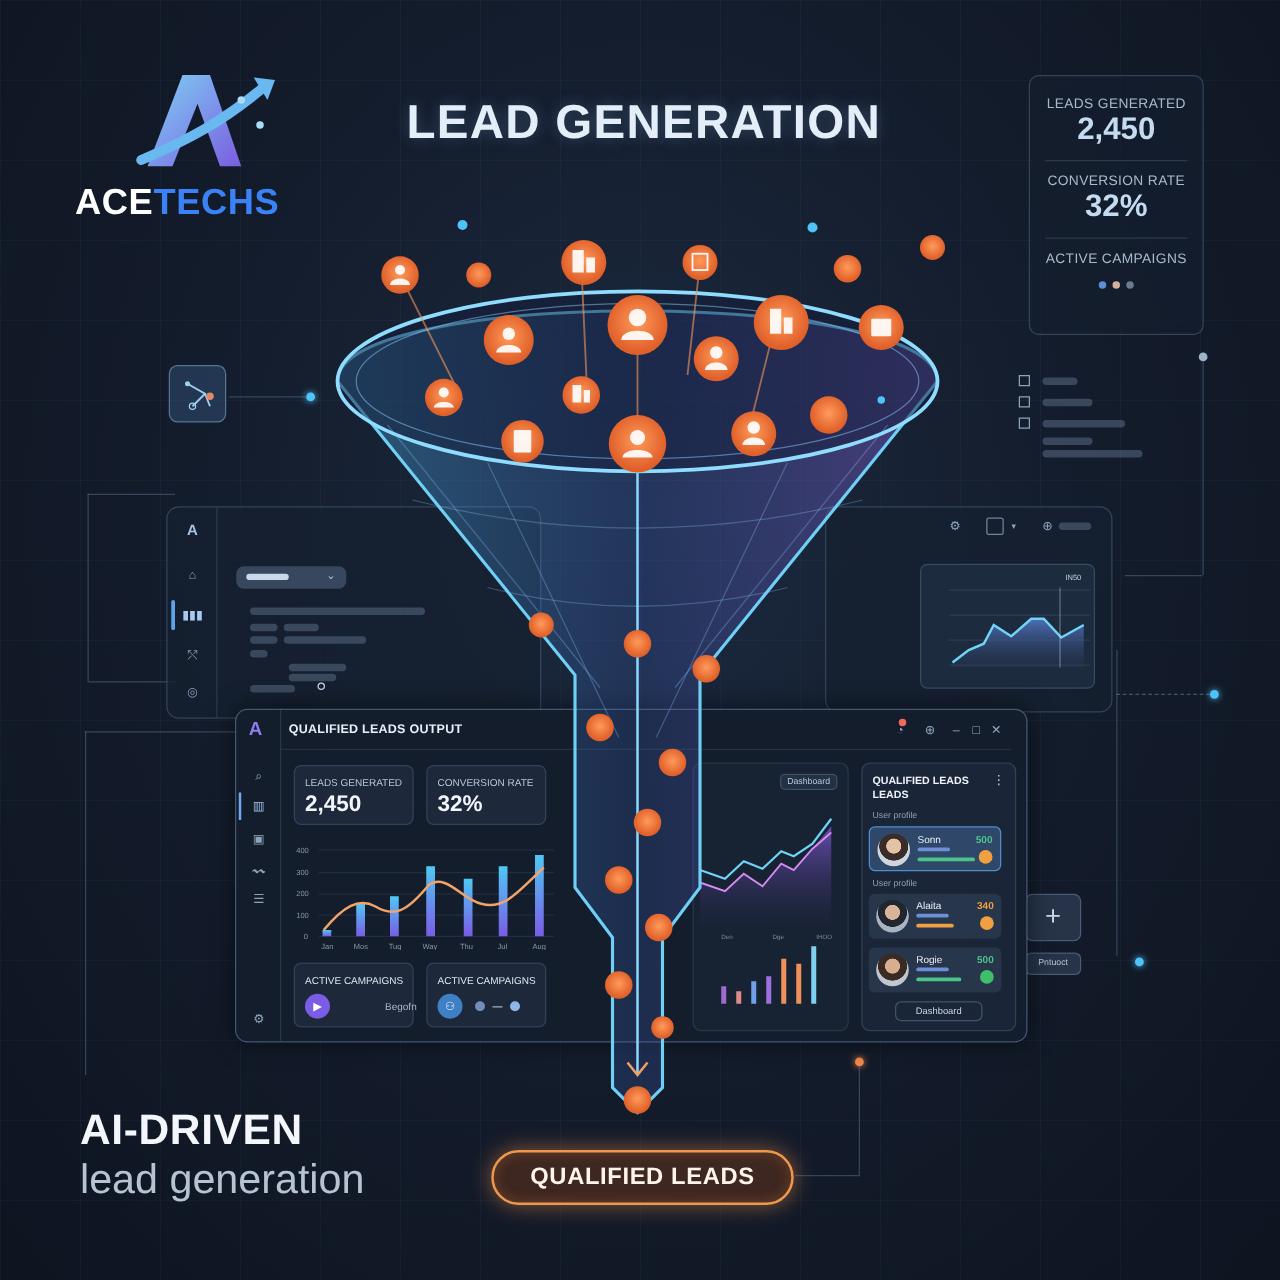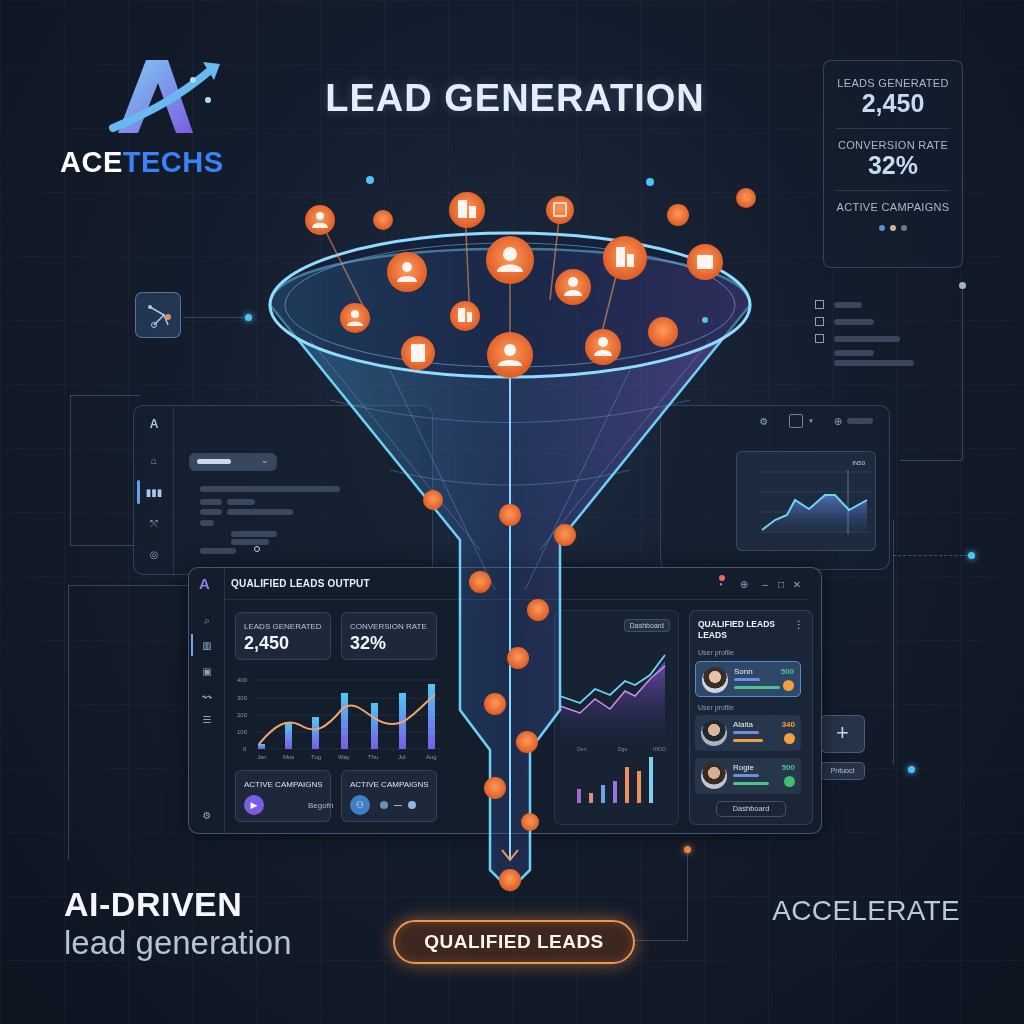--- a/index.html
+++ b/index.html
@@ -478,14 +478,13 @@
     <circle cx="120" cy="10" r="4"></circle>
       <circle cx="400" cy="12" r="4"></circle>
       <circle cx="455" cy="150" r="3"></circle>
   </g>
 </svg>
 
 <div class="abs ai-driven">AI-DRIVEN</div>
 <div class="abs lead-gen">lead generation</div>
 <div class="abs ql-pill">QUALIFIED LEADS</div>
 <div class="abs accel">
-  <div>ACCELERATE</div>
 </div>
 
 </body></html>

